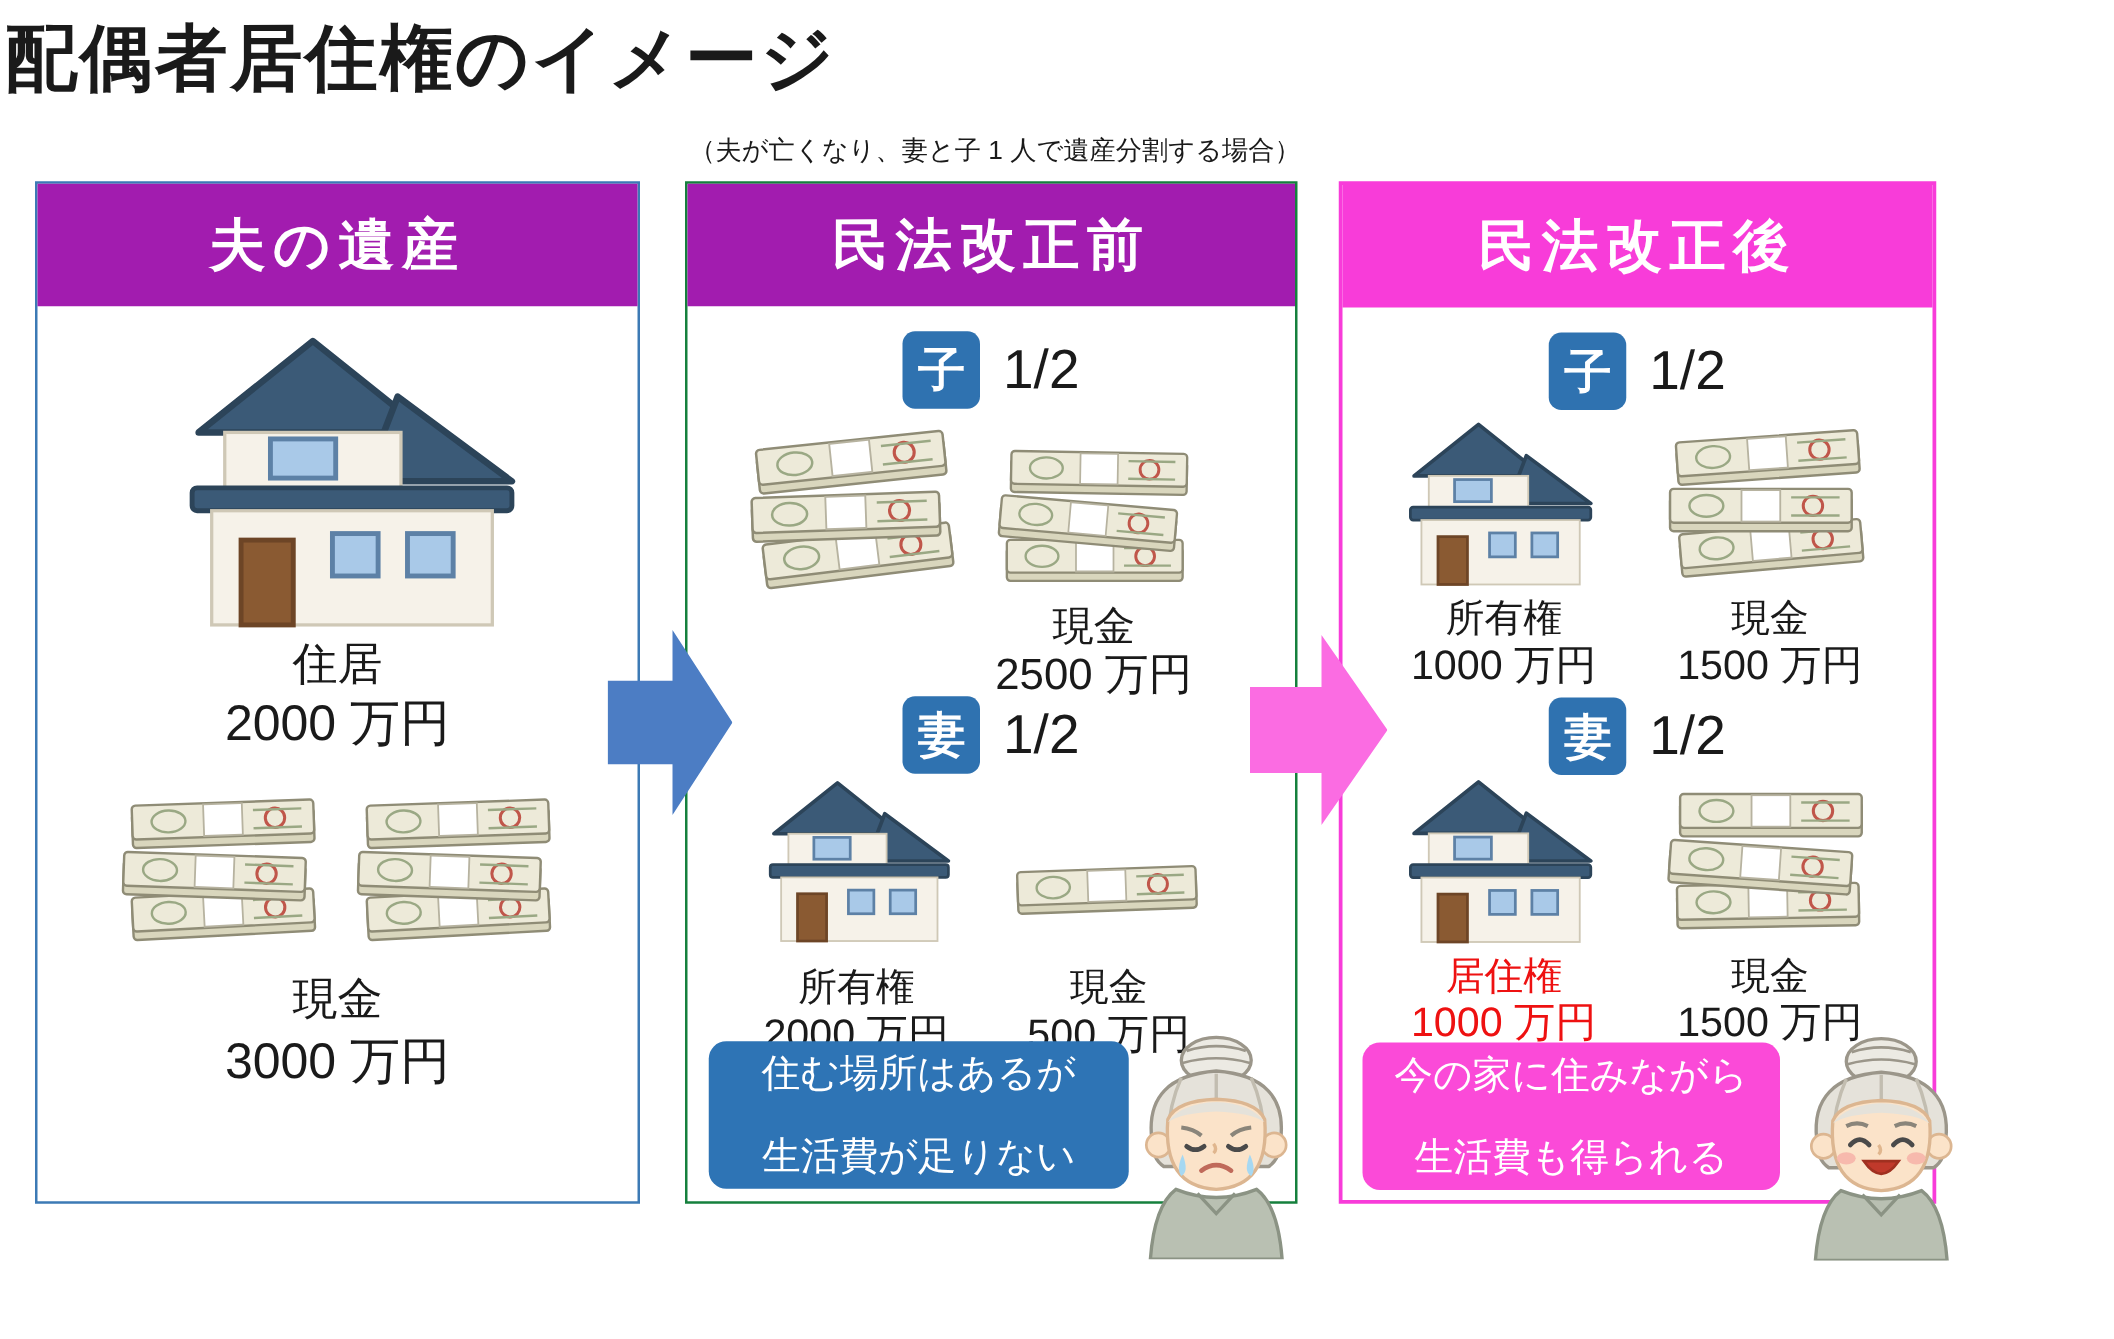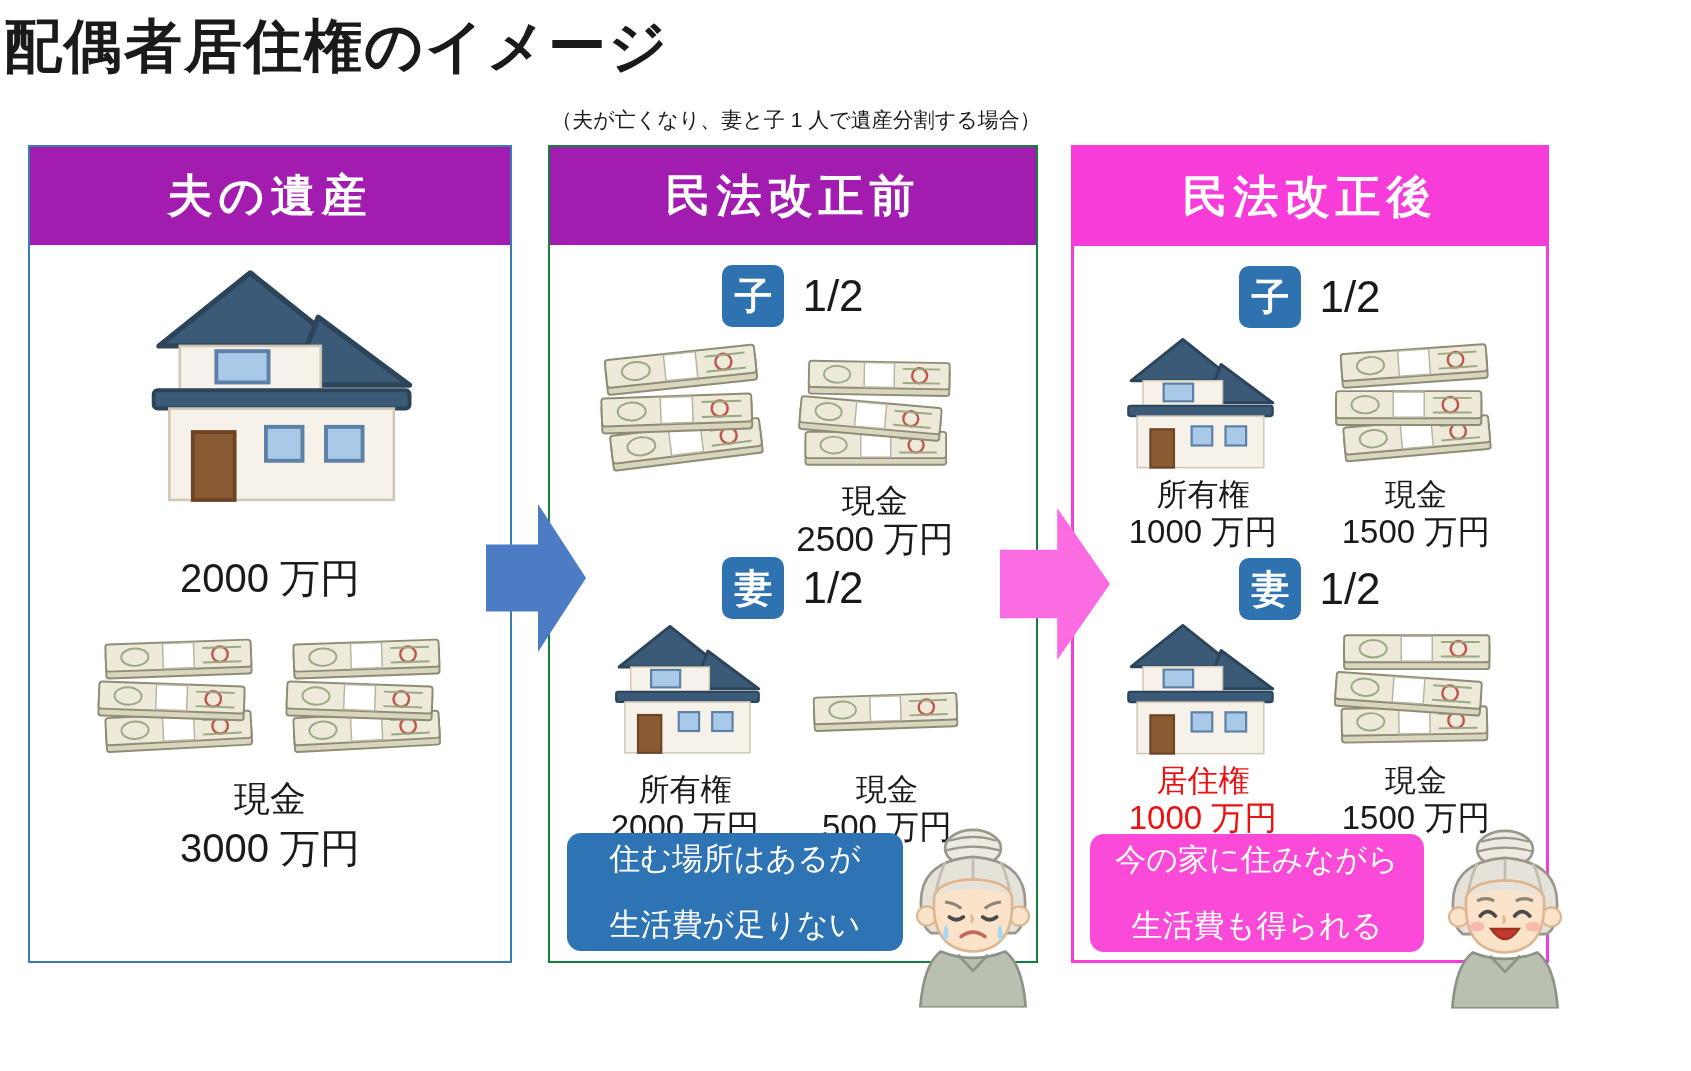--- a/index.html
+++ b/index.html
@@ -181,20 +181,21 @@
 
   <div class="title">配偶者居住権のイメージ</div>
   <div class="subtitle">（夫が亡くなり、妻と子 1 人で遺産分割する場合）</div>
 
   <section class="panel p-estate">
     <div class="panel-header hdr-blue">夫の遺産</div>
 
     <svg class="icon house-lg" viewBox="0 0 220 190">
         <use href="#sym-house"></use>
       </svg>
+    <div class="txt estate-house-label">住居</div>
     <div class="txt estate-house-value">2000 万円</div>
 
     <div class="money-row">
       <svg class="icon money-md" viewBox="0 0 170 128">
           <use href="#sym-money"></use>
         </svg>
       <svg class="icon money-md" viewBox="0 0 170 128">
           <use href="#sym-money"></use>
         </svg>
     </div>

